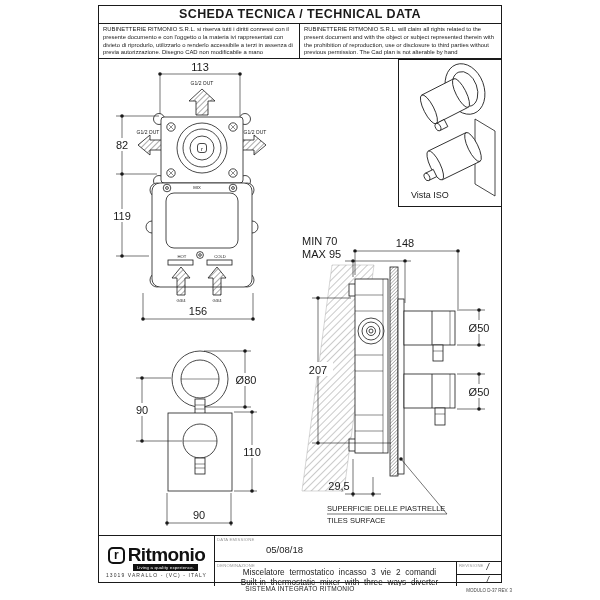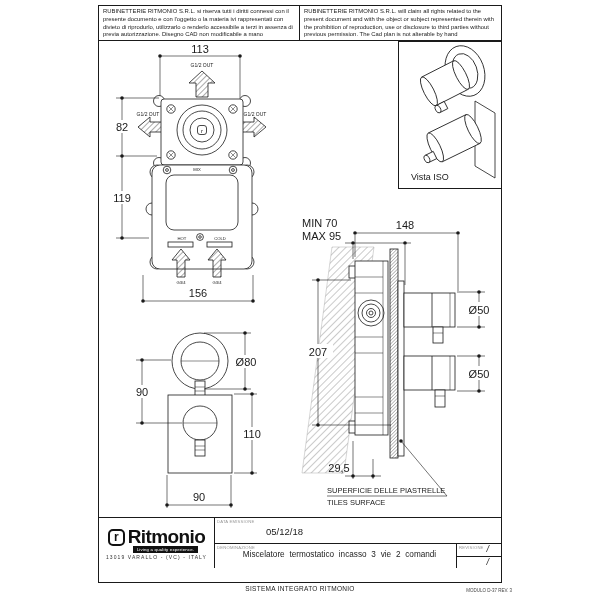--- a/index.html
+++ b/index.html
@@ -36,20 +36,21 @@
   .smalltxt{font-size:5px;}
   .tinytxt{font-size:4.2px;}
   .callouttxt{font-size:7.5px;}
   .isotxt{font-size:9px;}
 </style>
 </head>
 <body>
 
 <div class="sheet">
 
+  <div class="titlebar">SCHEDA TECNICA / TECHNICAL DATA</div>
 
   <div class="disclaimer">
     <div class="cell">RUBINETTERIE RITMONIO S.R.L. si riserva tutti i diritti connessi con il presente documento e con l'oggetto o la materia ivi rappresentati con divieto di riprodurlo, utilizzarlo o renderlo accessibile a terzi in assenza di previa autorizzazione. Disegno CAD non modificabile a mano</div>
     <div class="cell">RUBINETTERIE RITMONIO S.R.L. will claim all rights related to the present document and with the object or subject represented therein with the prohibition of reproduction, use or disclosure to third parties without previous permission. The Cad plan is not alterable by hand</div>
   </div>
 
   <div class="drawarea">
   <svg width="404" height="476" viewBox="0 0 404 476">
     <defs>
       <pattern id="h4" width="4" height="4" patternUnits="userSpaceOnUse" patternTransform="rotate(45)">
@@ -373,27 +374,28 @@
         <span class="logo-name">Ritmonio</span>
       </div>
       <div class="logo-tag">Living a quality experience.</div>
       <div class="logo-addr">13019 VARALLO - (VC) - ITALY</div>
     </div>
 
 
 
     <div class="tcell first-row">
       <span class="lbl">DATA EMISSIONE</span>
-      <div class="val-date">05/12/18</div>
+      <div class="val-date">05/08/18</div>
     </div>
 
     <div class="tcell" style="grid-column:2 / span 2;">
       <span class="lbl">DENOMINAZIONE</span>
       <div class="den-lines">
         <div>Miscelatore termostatico incasso 3 vie 2 comandi</div>
+        <div>Built-in thermostatic mixer with three ways diverter</div>
       </div>
     </div>
 
     <div class="tcell revcell">
       <div class="rev-half">
         <span class="lbl">REVISIONE</span>
         <span class="rev-slash">/</span>
       </div>
       <div class="rev-half">
         <span class="rev-slash">/</span>

